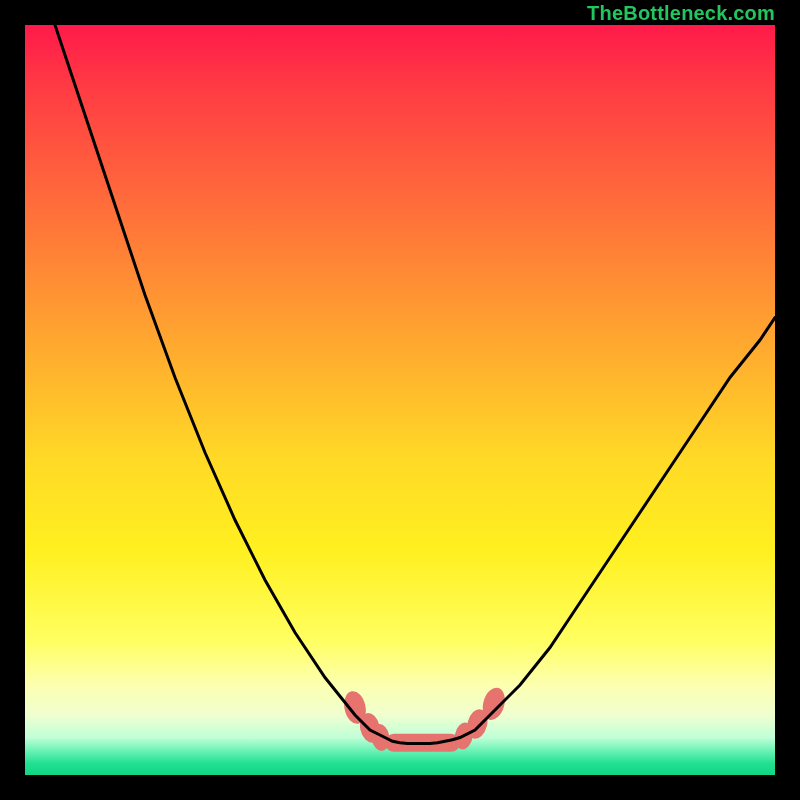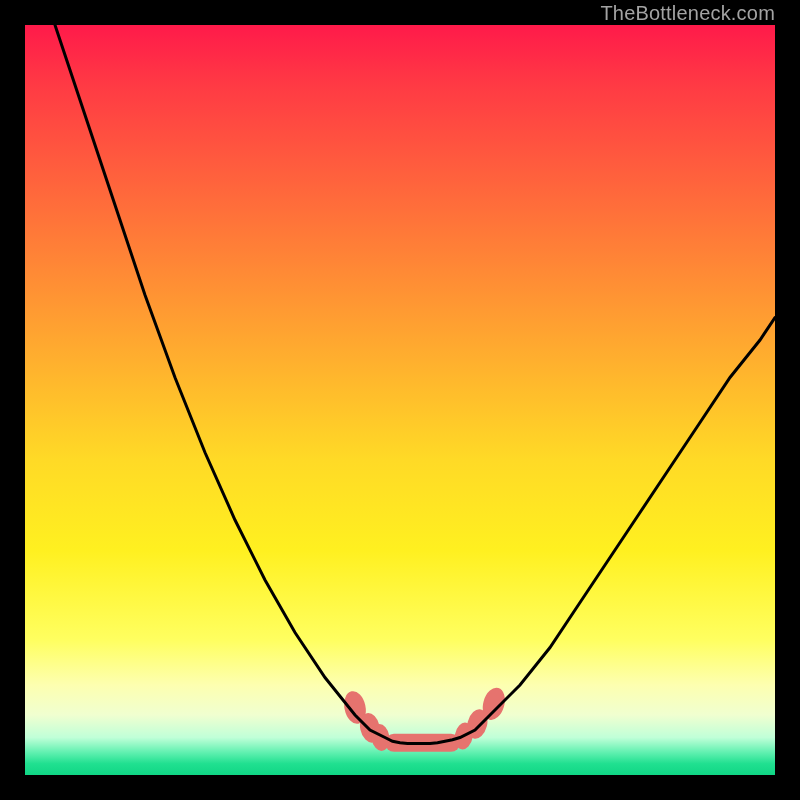--- a/index.html
+++ b/index.html
@@ -33,23 +33,23 @@
       #c0ffd8 95%,
       #60f0b0 97%,
       #20e090 98.5%,
       #10d685 100%
     );
   }
   .watermark {
     position: absolute;
     top: 2px;
     right: 25px;
-    color: #a3a3a3;
+    color: #22c55e;
     font-size: 20px;
-    font-weight: 400;
+    font-weight: 700;
     letter-spacing: 0.2px;
   }
   svg.curve-layer {
     position: absolute;
     left: 0;
     top: 0;
     width: 750px;
     height: 750px;
     pointer-events: none;
   }

